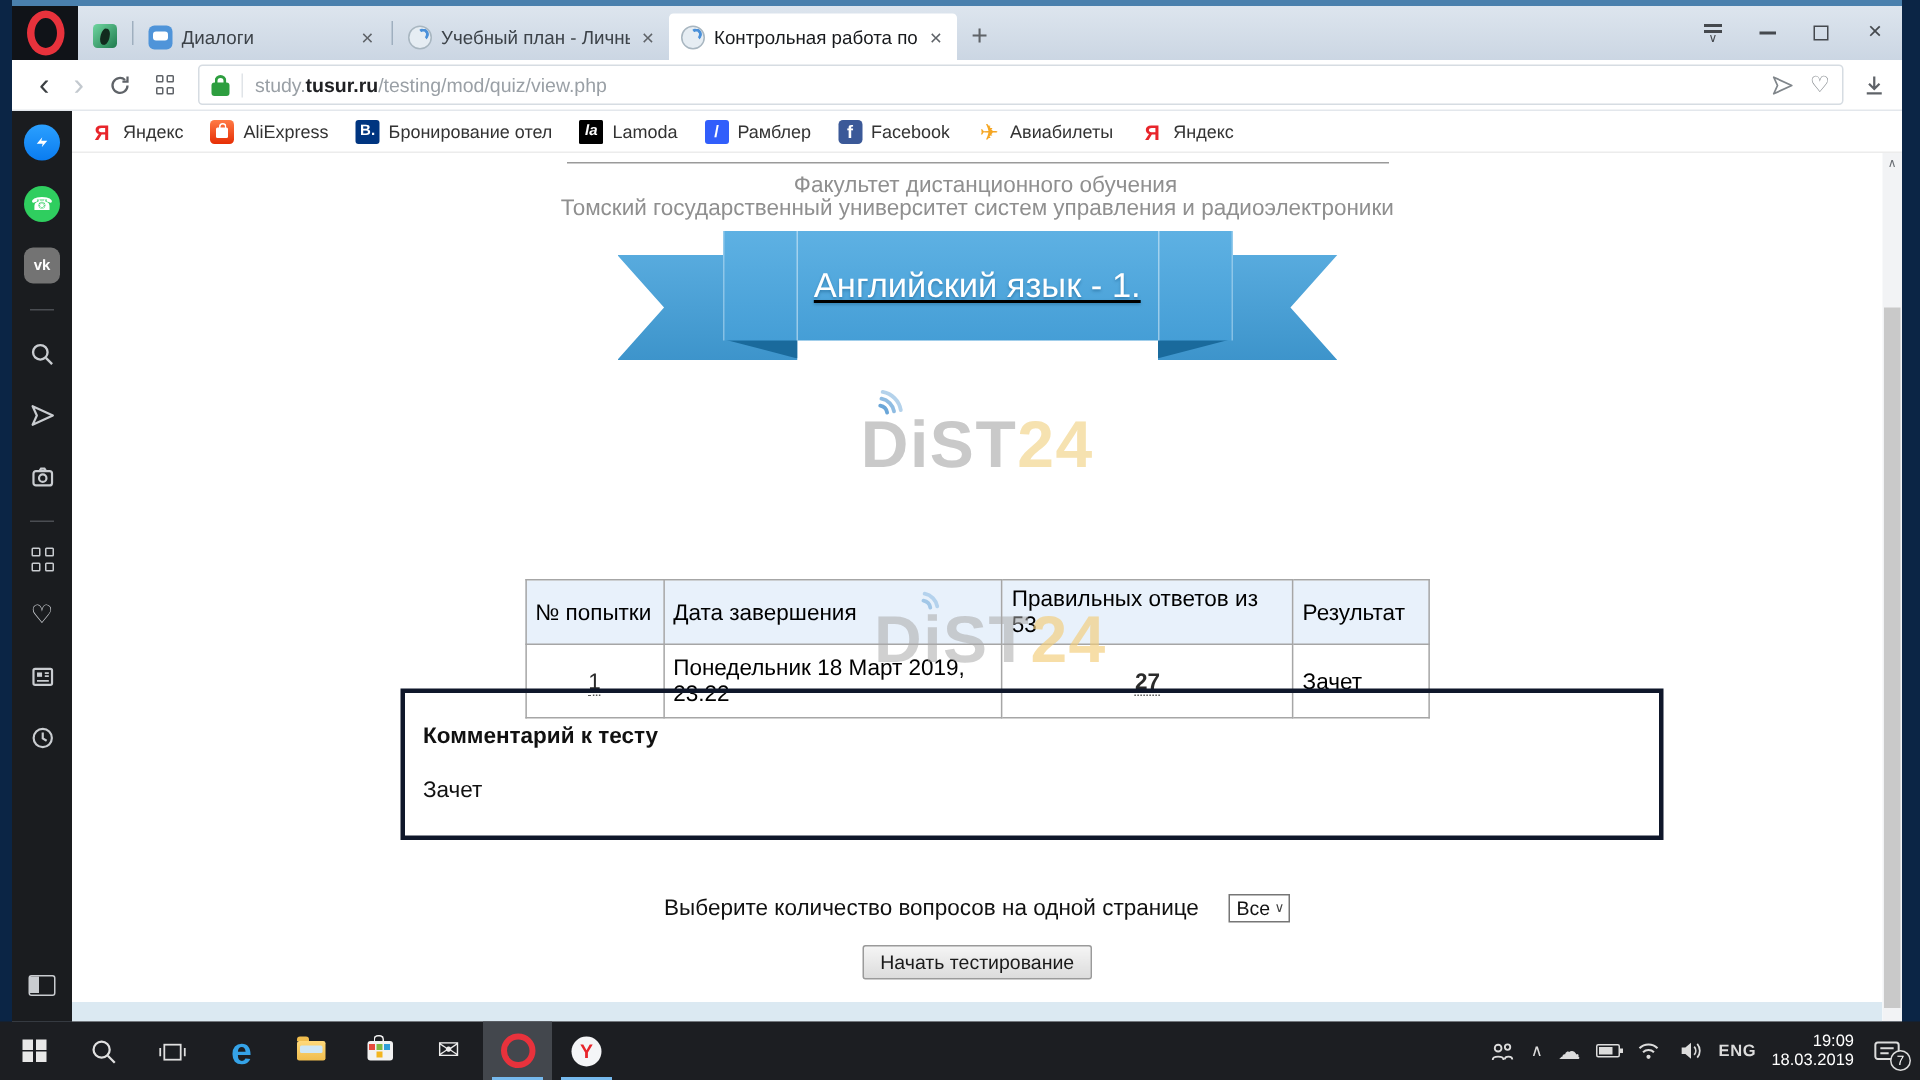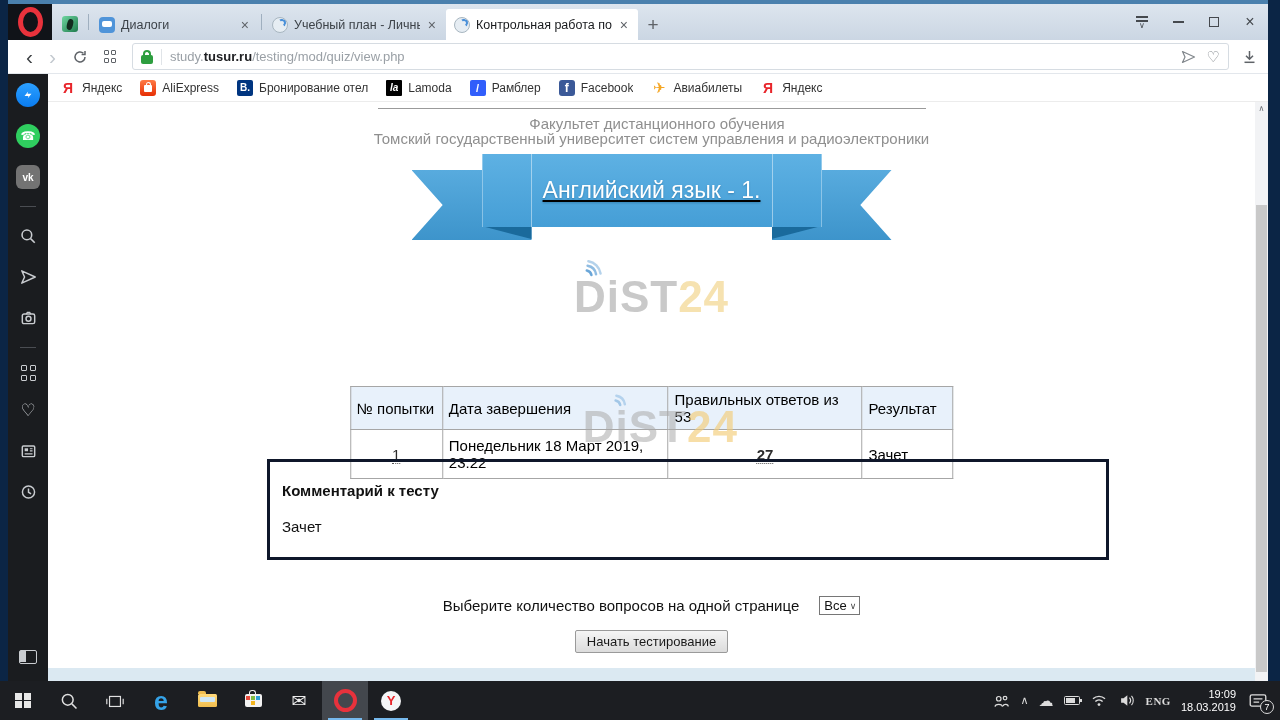--- a/index.html
+++ b/index.html
@@ -167,21 +167,21 @@
   .op-ring{width:15px;height:15px;border:4px solid #e8323c;border-radius:50%;box-sizing:content-box;}
   .ya-circle{width:20px;height:20px;border-radius:50%;background:#f4f5f7;color:#e8252b;
     font-weight:bold;font-size:13px;display:flex;align-items:center;justify-content:center;}
   .tray{margin-left:auto;display:flex;align-items:center;gap:10px;padding-right:10px;}
   .trayic{display:flex;align-items:center;justify-content:center;color:#dcdcdc;}
   .chevup{font-size:11px;}
   .cloud-g{font-size:15px;}
   .battery{width:16px;height:9px;border:1.2px solid #dcdcdc;border-radius:1.5px;position:relative;box-sizing:border-box;}
   .battery::after{content:'';position:absolute;right:-3px;top:2px;width:2px;height:3px;background:#dcdcdc;}
   .battery span{position:absolute;left:1px;top:1px;bottom:1px;width:9px;background:#dcdcdc;}
-  .lang{font-size:11px;font-weight:bold;letter-spacing:.5px;font-family:Liberation Serif, serif;}
+  .lang{font-size:11px;font-weight:bold;letter-spacing:.5px;}
   .clockblk{font-size:11px;line-height:13px;text-align:right;color:#fff;}
   .notif{position:relative;width:24px;height:20px;}
   .notif .badge{position:absolute;right:-4px;bottom:-3px;width:14px;height:14px;border:1.3px solid #dcdcdc;
     border-radius:50%;background:#1c1e22;color:#fff;font-size:9px;display:flex;align-items:center;justify-content:center;box-sizing:border-box;}
   svg{display:block;}
 </style>
 </head>
 <body>
 
 <div class="window">

